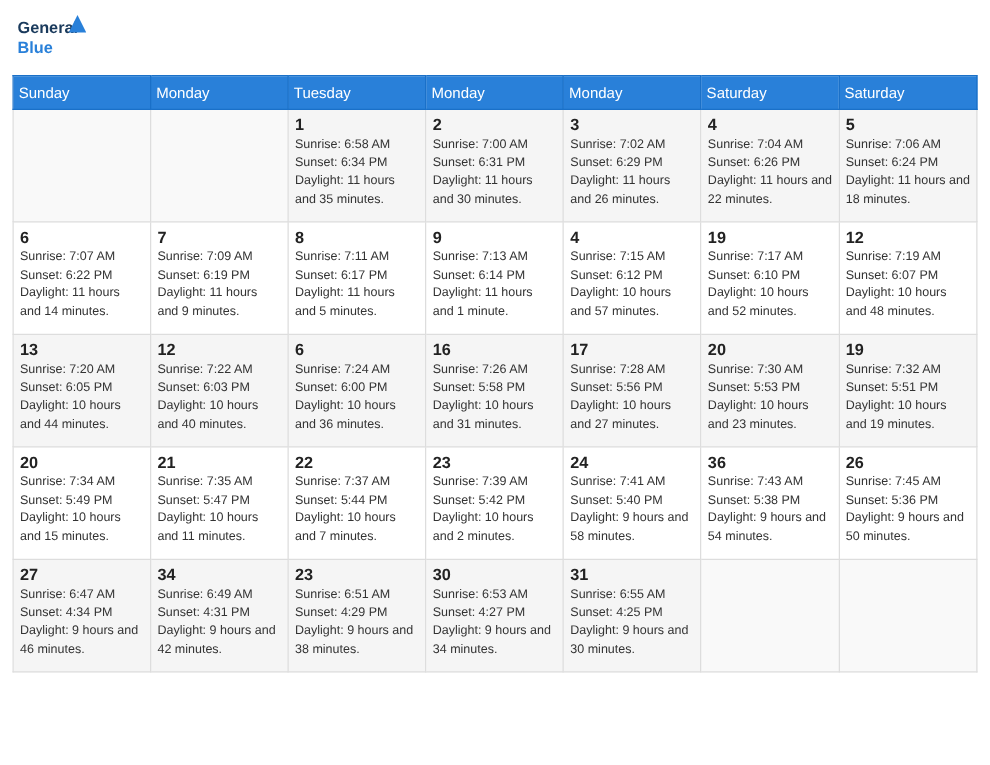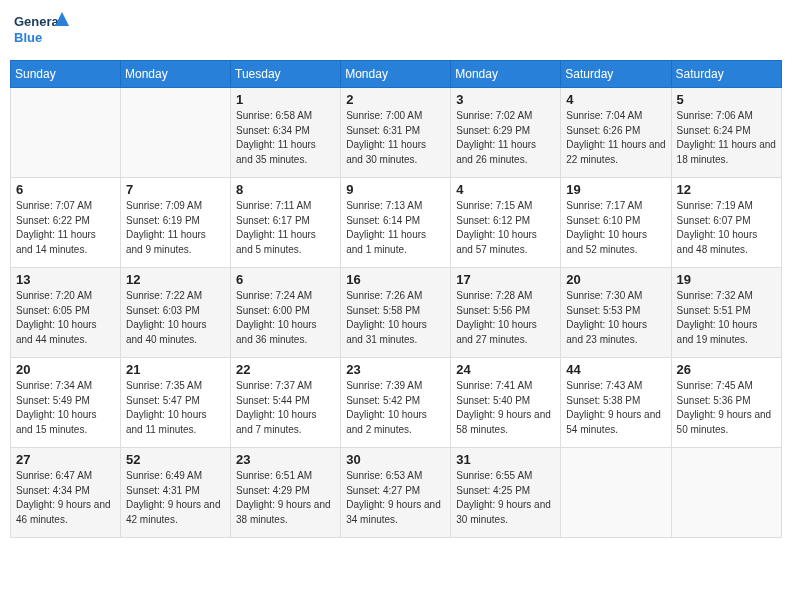--- a/index.html
+++ b/index.html
@@ -211,35 +211,35 @@
         </td>
         <td>
           <div class="day-number">23</div>
           <div class="day-info">Sunrise: 7:39 AM<br>Sunset: 5:42 PM<br>Daylight: 10 hours and 2 minutes.</div>
         </td>
         <td>
           <div class="day-number">24</div>
           <div class="day-info">Sunrise: 7:41 AM<br>Sunset: 5:40 PM<br>Daylight: 9 hours and 58 minutes.</div>
         </td>
         <td>
-          <div class="day-number">44</div>
+          <div class="day-number">36</div>
           <div class="day-info">Sunrise: 7:43 AM<br>Sunset: 5:38 PM<br>Daylight: 9 hours and 54 minutes.</div>
         </td>
         <td>
           <div class="day-number">26</div>
           <div class="day-info">Sunrise: 7:45 AM<br>Sunset: 5:36 PM<br>Daylight: 9 hours and 50 minutes.</div>
         </td>
       </tr>
       <tr>
         <td>
           <div class="day-number">27</div>
           <div class="day-info">Sunrise: 6:47 AM<br>Sunset: 4:34 PM<br>Daylight: 9 hours and 46 minutes.</div>
         </td>
         <td>
-          <div class="day-number">52</div>
+          <div class="day-number">34</div>
           <div class="day-info">Sunrise: 6:49 AM<br>Sunset: 4:31 PM<br>Daylight: 9 hours and 42 minutes.</div>
         </td>
         <td>
           <div class="day-number">23</div>
           <div class="day-info">Sunrise: 6:51 AM<br>Sunset: 4:29 PM<br>Daylight: 9 hours and 38 minutes.</div>
         </td>
         <td>
           <div class="day-number">30</div>
           <div class="day-info">Sunrise: 6:53 AM<br>Sunset: 4:27 PM<br>Daylight: 9 hours and 34 minutes.</div>
         </td>

